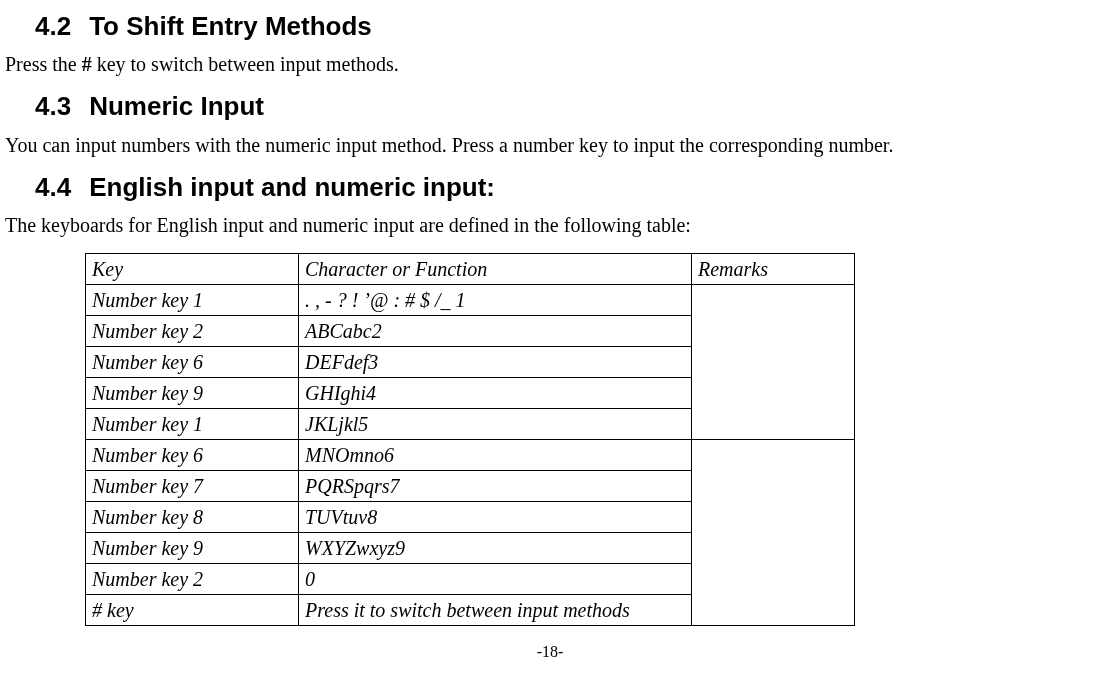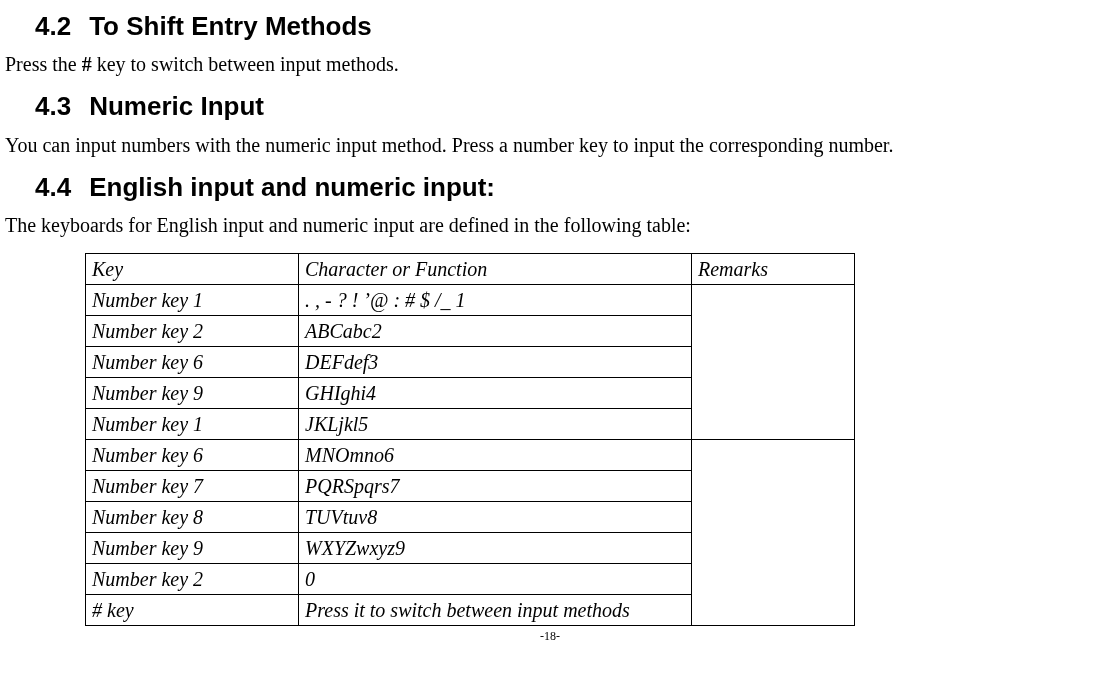--- a/index.html
+++ b/index.html
@@ -39,22 +39,22 @@
       vertical-align: top;
       font-family: "Times New Roman", Times, serif;
       font-size: 20px;
       font-style: italic;
     }
     .col-key { width: 200px; }
     .col-char { width: 380px; }
     .col-rem { width: 150px; margin-left: 14px; }
     .footer {
       text-align: center;
-      font-size: 12px;
-      margin-top: 2px;
+      font-size: 16px;
+      margin-top: 15px;
     }
   </style>
 </head>
 <body>
 
 <div class="heading">
   <span class="num">4.2</span><span>To Shift Entry Methods</span>
 </div>
 
 <p class="para">

